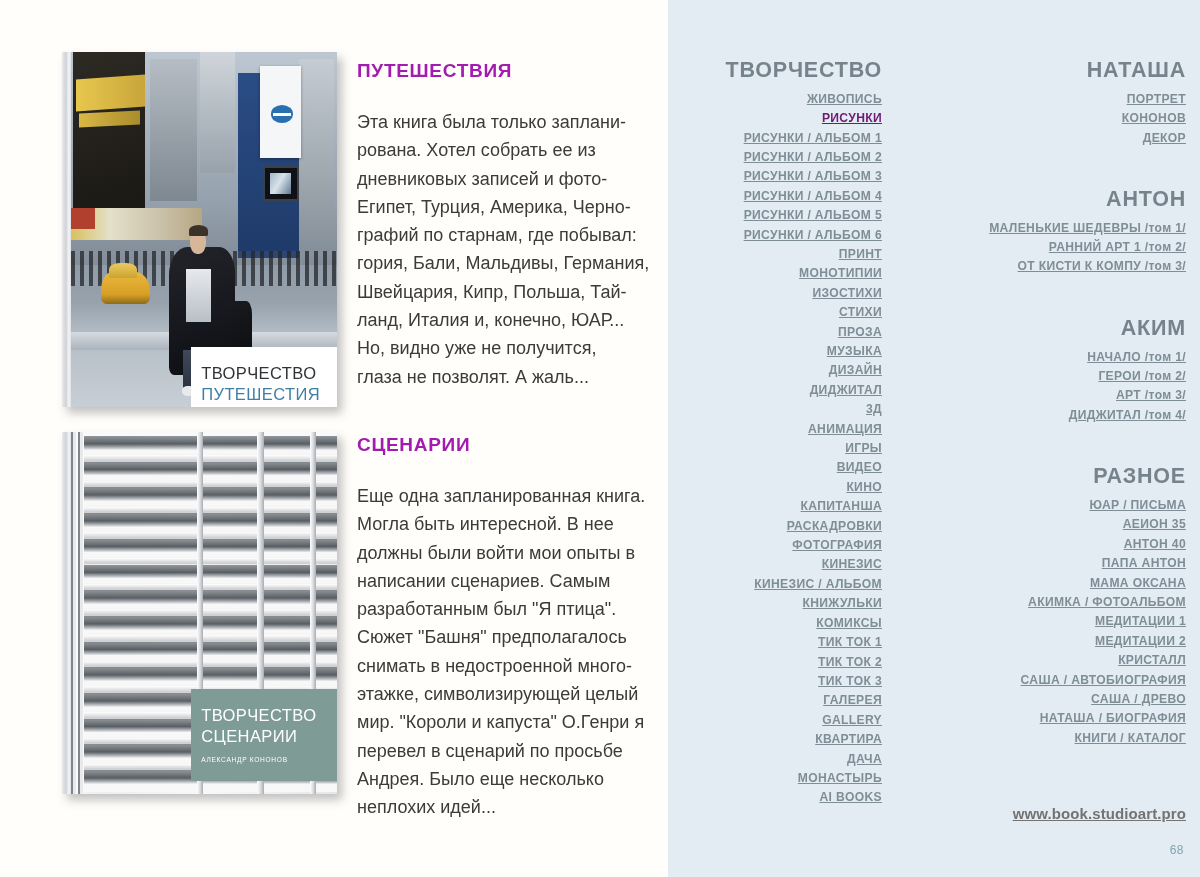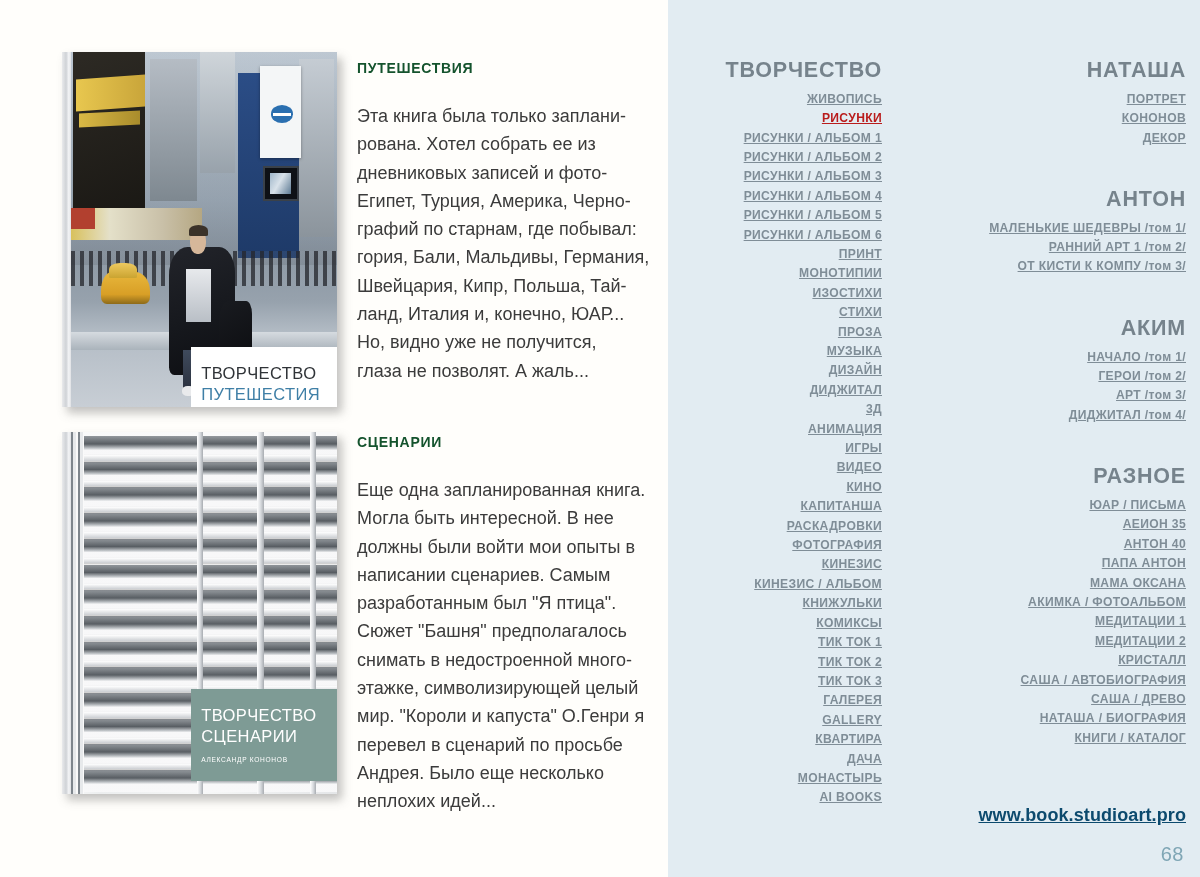--- a/index.html
+++ b/index.html
@@ -158,22 +158,22 @@
   #band-travel .band-line2 { color:#3f7fa6; }
   #band-script .band-line1,
   #band-script .band-line2,
   #band-script .band-author { color:#ffffff; }
 
   
   .text-col { position: absolute; left: 357px; width: 298px; }
   #sec-travel { top: 60px; }
   #sec-script { top: 434px; }
   .sec-title {
-    font-size: 14px; font-weight: bold; letter-spacing: .7px;
-    color: #14532d; margin: 0 0 26px 0;
+    font-size: 19px; font-weight: bold; letter-spacing: .7px;
+    color: #a21caf; margin: 0 0 26px 0;
   }
   .sec-body {
     font-size: 18px; line-height: 28.3px; color: #3b3b3b;
     font-family: "Liberation Sans", sans-serif;
   }
   .sec-body .ln { display: block; white-space: nowrap; }
 
   
   #right-page {
     position: absolute; left: 668px; top: 0;
@@ -187,30 +187,30 @@
   .grp-title {
     font-size: 21.5px; font-weight: bold; letter-spacing: .8px;
     color: #76838c; margin: 0 0 7px 0; line-height: 1.15;
   }
   .grp-title.spaced { margin-top: 39px; }
   .mi {
     display: block;
     font-size: 12.1px; font-weight: bold; letter-spacing: .35px;
     color: #7f8d97; line-height: 19.4px; white-space: nowrap;
   }
-  .mi.active { color: #b91c1c; text-decoration: underline; }
+  .mi.active { color: #701a75; text-decoration: underline; }
 
   #site-url {
     position: absolute; right: 14px; top: 805px;
-    font-size: 18px; font-weight: bold; letter-spacing: .1px;
-    color: #0c4a6e; text-decoration: underline;
+    font-size: 15px; font-weight: bold; letter-spacing: .1px;
+    color: #737373; text-decoration: underline;
   }
   #page-num {
     position: absolute; right: 16px; top: 843px;
-    font-size: 20px; color: #7fa6b5; letter-spacing: .5px;
+    font-size: 12px; color: #7fa6b5; letter-spacing: .5px;
   }
 </style>
 </head>
 <body>
 
 <div id="page">
 
   <div id="left-page">
 
     <div class="book-block" id="book-travel">

